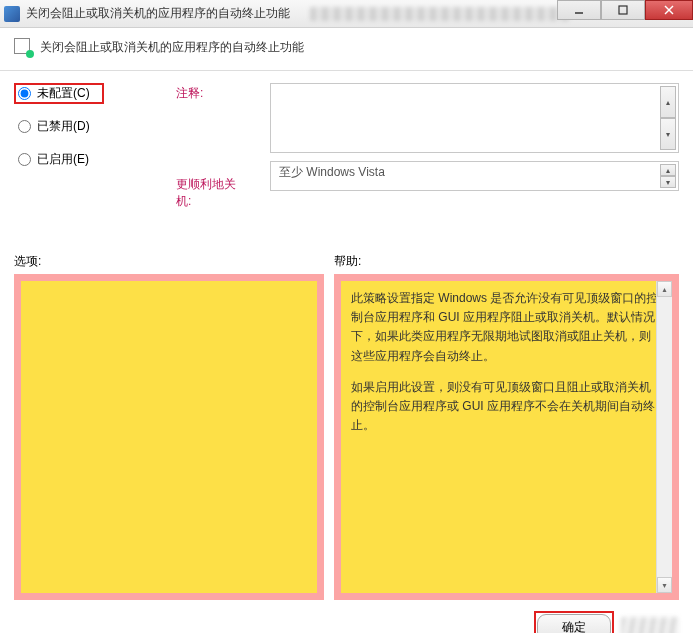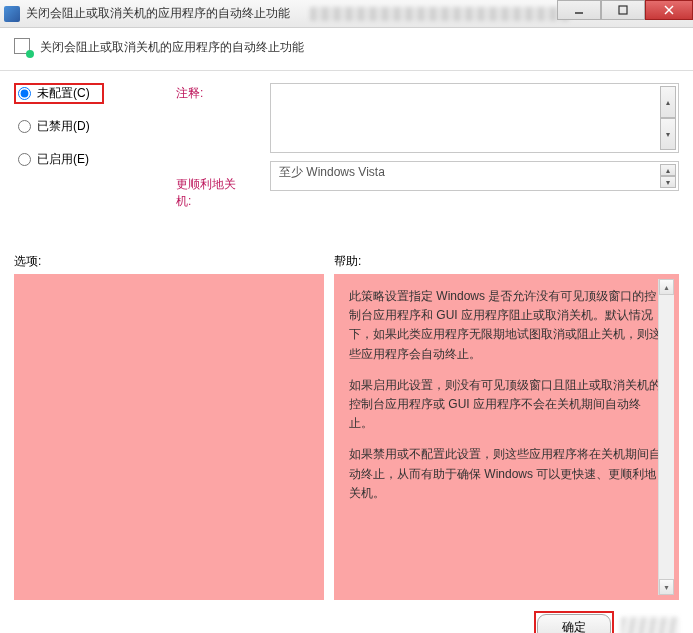--- a/index.html
+++ b/index.html
@@ -145,22 +145,22 @@
     .labels-row2 .left { width: 320px; }
     .labels-row2 .right { flex:1;margin-top:25px; }
 
     .panes {
       display:flex;
       padding: 0 14px 8px 14px;
       gap: 10px;
       height: 334px;
     }
     .pane {
-      border:5px solid #fca5a5;
-      background:#fca5a5;
+      border:7px solid #fca5a5;
+      background:#fde047;
       flex:1;
       padding:8px 10px;
       overflow:hidden;
       position:relative;
     }
     .pane.left { flex: 0 0 310px; }
     .pane.right p { margin-bottom: 12px; line-height: 1.6; color:#333; }
     .scroll-track {
       position:absolute; right:0; top:0; bottom:0; width:16px;
       background:#f0f0f0; border-left:1px solid #ddd;
@@ -269,21 +269,20 @@
 <div class="labels-row2">
   <div class="left">选项:</div>
   <div class="right">帮助:</div>
 </div>
 
 <div class="panes">
   <div class="pane left"></div>
   <div class="pane right">
     <p>此策略设置指定 Windows 是否允许没有可见顶级窗口的控制台应用程序和 GUI 应用程序阻止或取消关机。默认情况下，如果此类应用程序无限期地试图取消或阻止关机，则这些应用程序会自动终止。</p>
     <p>如果启用此设置，则没有可见顶级窗口且阻止或取消关机的控制台应用程序或 GUI 应用程序不会在关机期间自动终止。</p>
-    <p>如果禁用或不配置此设置，则这些应用程序将在关机期间自动终止，从而有助于确保 Windows 可以更快速、更顺利地关机。</p>
     <div class="scroll-track">
       <div class="sbtn">▴</div>
       <div class="sfill"></div>
       <div class="sbtn">▾</div>
     </div>
   </div>
 </div>
 
 <div class="footer">
   <div class="btn-wrap highlight">

